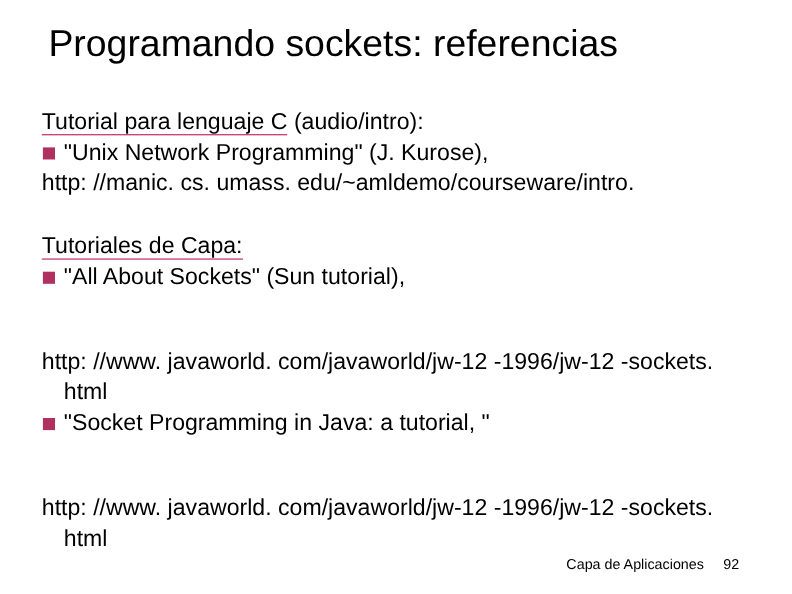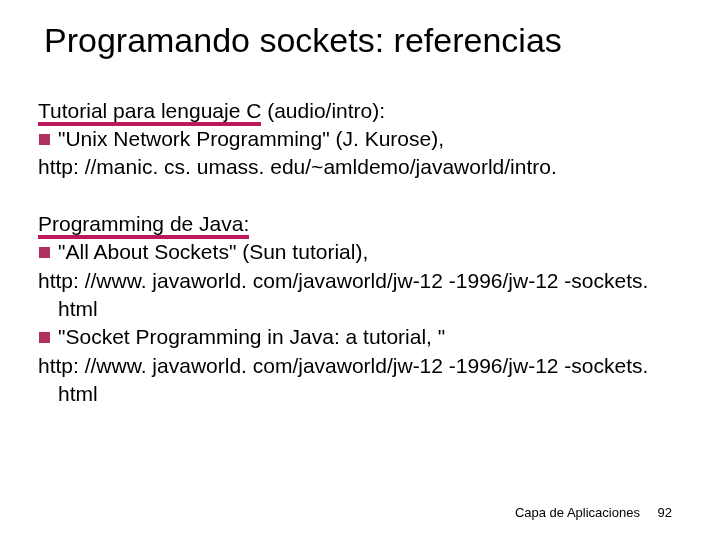--- a/index.html
+++ b/index.html
@@ -1,51 +1,51 @@
 <!DOCTYPE html>
 <html><head>
 <meta charset="utf-8">
 <style>
   * { margin: 0; padding: 0; box-sizing: border-box; }
   html, body { width: 720px; height: 540px; background: #fff; font-family: "Times New Roman", Times, serif; color: #000; }
   .slide { position: relative; width: 704px; height: 540px; padding: 20px 38px 0 38px; }
   .title { font-family: "Comic Sans MS", "Comic Sans", cursive, sans-serif; font-size: 34px; font-weight: 400; color: #000; line-height: 1.2; margin-bottom: 36px; margin-left: 6px; }
   .body-text { font-family: "Comic Sans MS", "Comic Sans", cursive, sans-serif; font-size: 21px; line-height: 1.35; color: #000; }
-  .section-heading { border-bottom: 4px solid #be185d; display: inline; }
+  .section-heading { border-bottom: 1px solid #be185d; display: inline; }
   .para { margin-bottom: 0; }
   .bullet-line { display: flex; align-items: flex-start; }
   .bullet { display: inline-block; width: 11px; height: 11px; background: #b03060; margin-top: 9px; margin-right: 8px; margin-left: 1px; flex-shrink: 0; }
   .bullet-text { flex: 1; }
-  .indent-wrap { padding-left: 20px; text-indent: -20px; }
+  .indent-wrap { padding-left: 20px; text-indent: -20px; margin-top: 48px; }
   .block { margin-bottom: 28px; }
   .footer { position: absolute; right: 32px; bottom: 20px; font-family: "Comic Sans MS", "Comic Sans", cursive, sans-serif; font-size: 13px; }
   .footer-label { margin-right: 14px; }
   .footer-num { }
 </style>
 </head>
 <body>
 
 <div class="slide">
 
   <h1 class="title">Programando sockets: referencias</h1>
 
   <div class="body-text block">
     <div class="para">
       <span class="section-heading">Tutorial para lenguaje C</span><span> (audio/intro):</span>
     </div>
     <div class="bullet-line">
       <span class="bullet"></span>
       <span class="bullet-text">"Unix Network Programming" (J. Kurose),</span>
     </div>
-    <div class="para">http: //manic. cs. umass. edu/~amldemo/javaworld/intro.</div>
+    <div class="para">http: //manic. cs. umass. edu/~amldemo/courseware/intro.</div>
   </div>
 
   <div class="body-text block">
     <div class="para">
-      <span class="section-heading">Programming de Java:</span>
+      <span class="section-heading">Tutoriales de Capa:</span>
     </div>
 
     <div class="bullet-line">
       <span class="bullet"></span>
       <span class="bullet-text">"All About Sockets" (Sun tutorial),</span>
     </div>
     <div class="para indent-wrap">http: //www. javaworld. com/javaworld/jw-12 -1996/jw-12 -sockets. html</div>
 
     <div class="bullet-line">
       <span class="bullet"></span>

